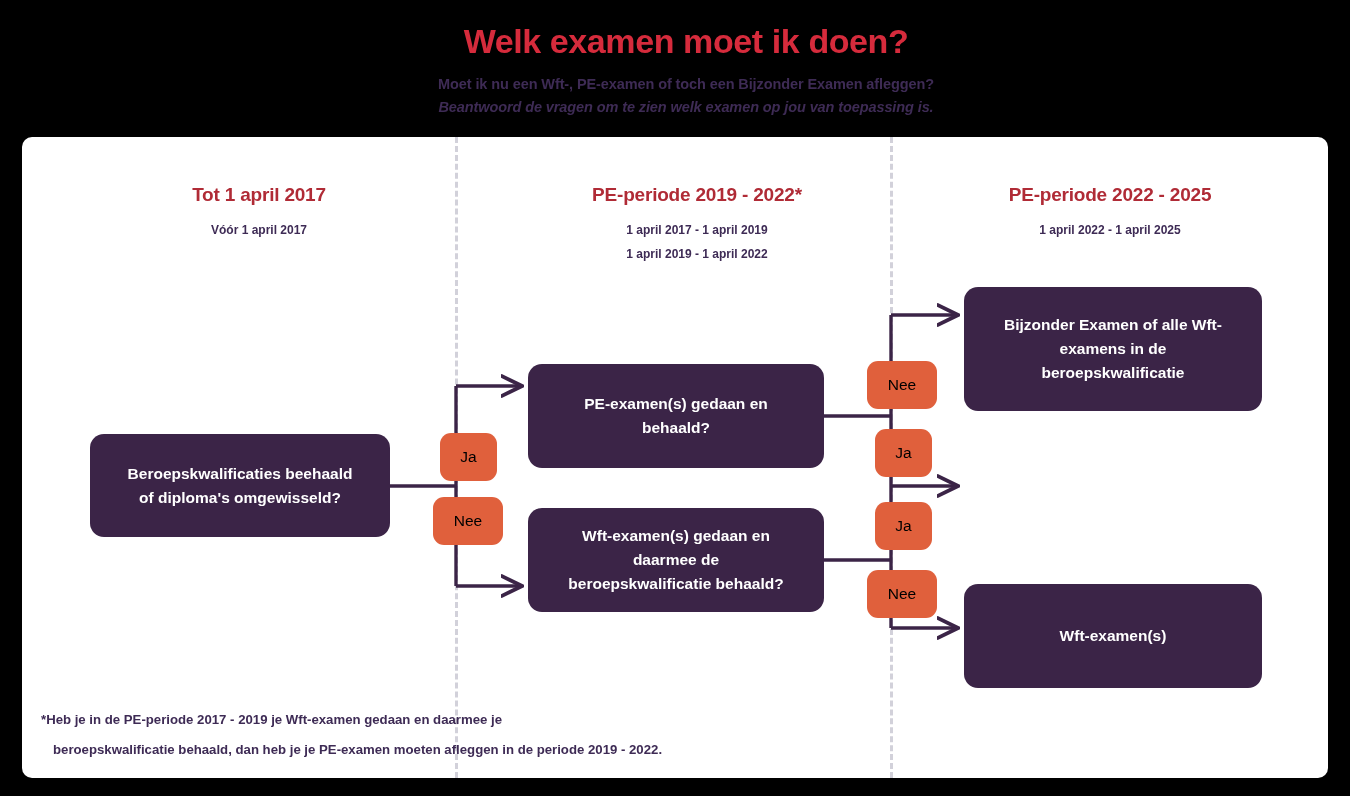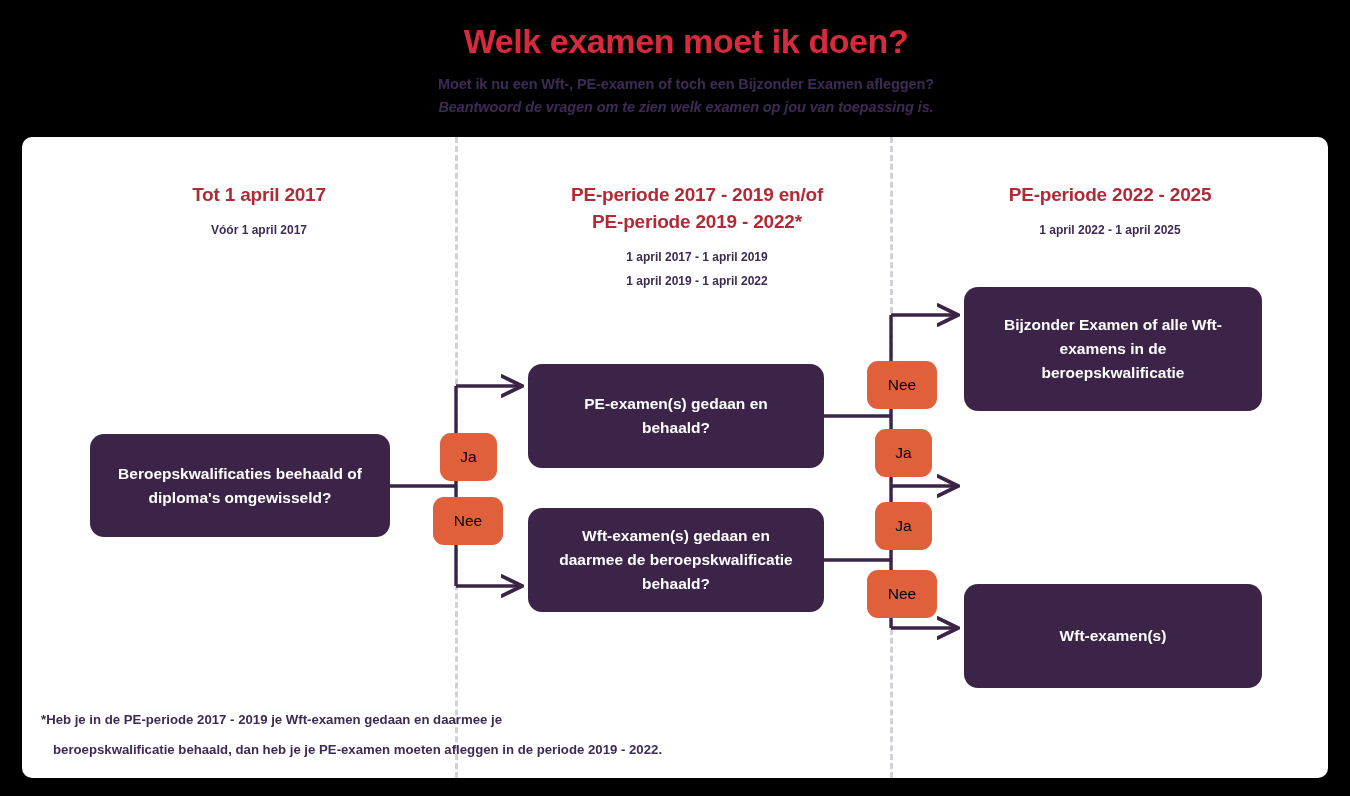--- a/index.html
+++ b/index.html
@@ -62,21 +62,21 @@
 
   
   .node{
     position:absolute;
     background:#3B2447;
     border-radius:14px;
     color:#ffffff;
     font-size:15.5px;font-weight:bold;line-height:24px;
     display:flex;align-items:center;justify-content:center;
     text-align:center;
-    padding:6px 27px;
+    padding:6px 36px;
     z-index:3;
   }
   #node-start   {left:68px; top:297px; width:300px;height:103px;}
   #node-pe-q    {left:506px;top:227px; width:296px;height:104px;}
   #node-wft-q   {left:506px;top:371px; width:296px;height:104px;}
   #node-out-1   {left:942px;top:150px; width:298px;height:124px;}
   #node-out-2   {left:942px;top:297px; width:298px;height:104px;}
   #node-out-3   {left:942px;top:447px; width:298px;height:104px;}
 
   
@@ -124,21 +124,20 @@
 
   <div class="divider" id="divider-1"></div>
   <div class="divider" id="divider-2"></div>
 
   <div class="col-head" id="head-1">
     <div class="col-title">Tot 1 april 2017</div>
     <div class="col-sub">Vóór 1 april 2017</div>
   </div>
 
   <div class="col-head" id="head-2">
-    <div class="col-title">PE-periode 2017 - 2019 en/of</div>
     <div class="col-title">PE-periode 2019 - 2022*</div>
     <div class="col-sub">1 april 2017 - 1 april 2019</div>
     <div class="col-sub" style="margin-top:0">1 april 2019 - 1 april 2022</div>
   </div>
 
   <div class="col-head" id="head-3">
     <div class="col-title">PE-periode 2022 - 2025</div>
     <div class="col-sub">1 april 2022 - 1 april 2025</div>
   </div>
 

